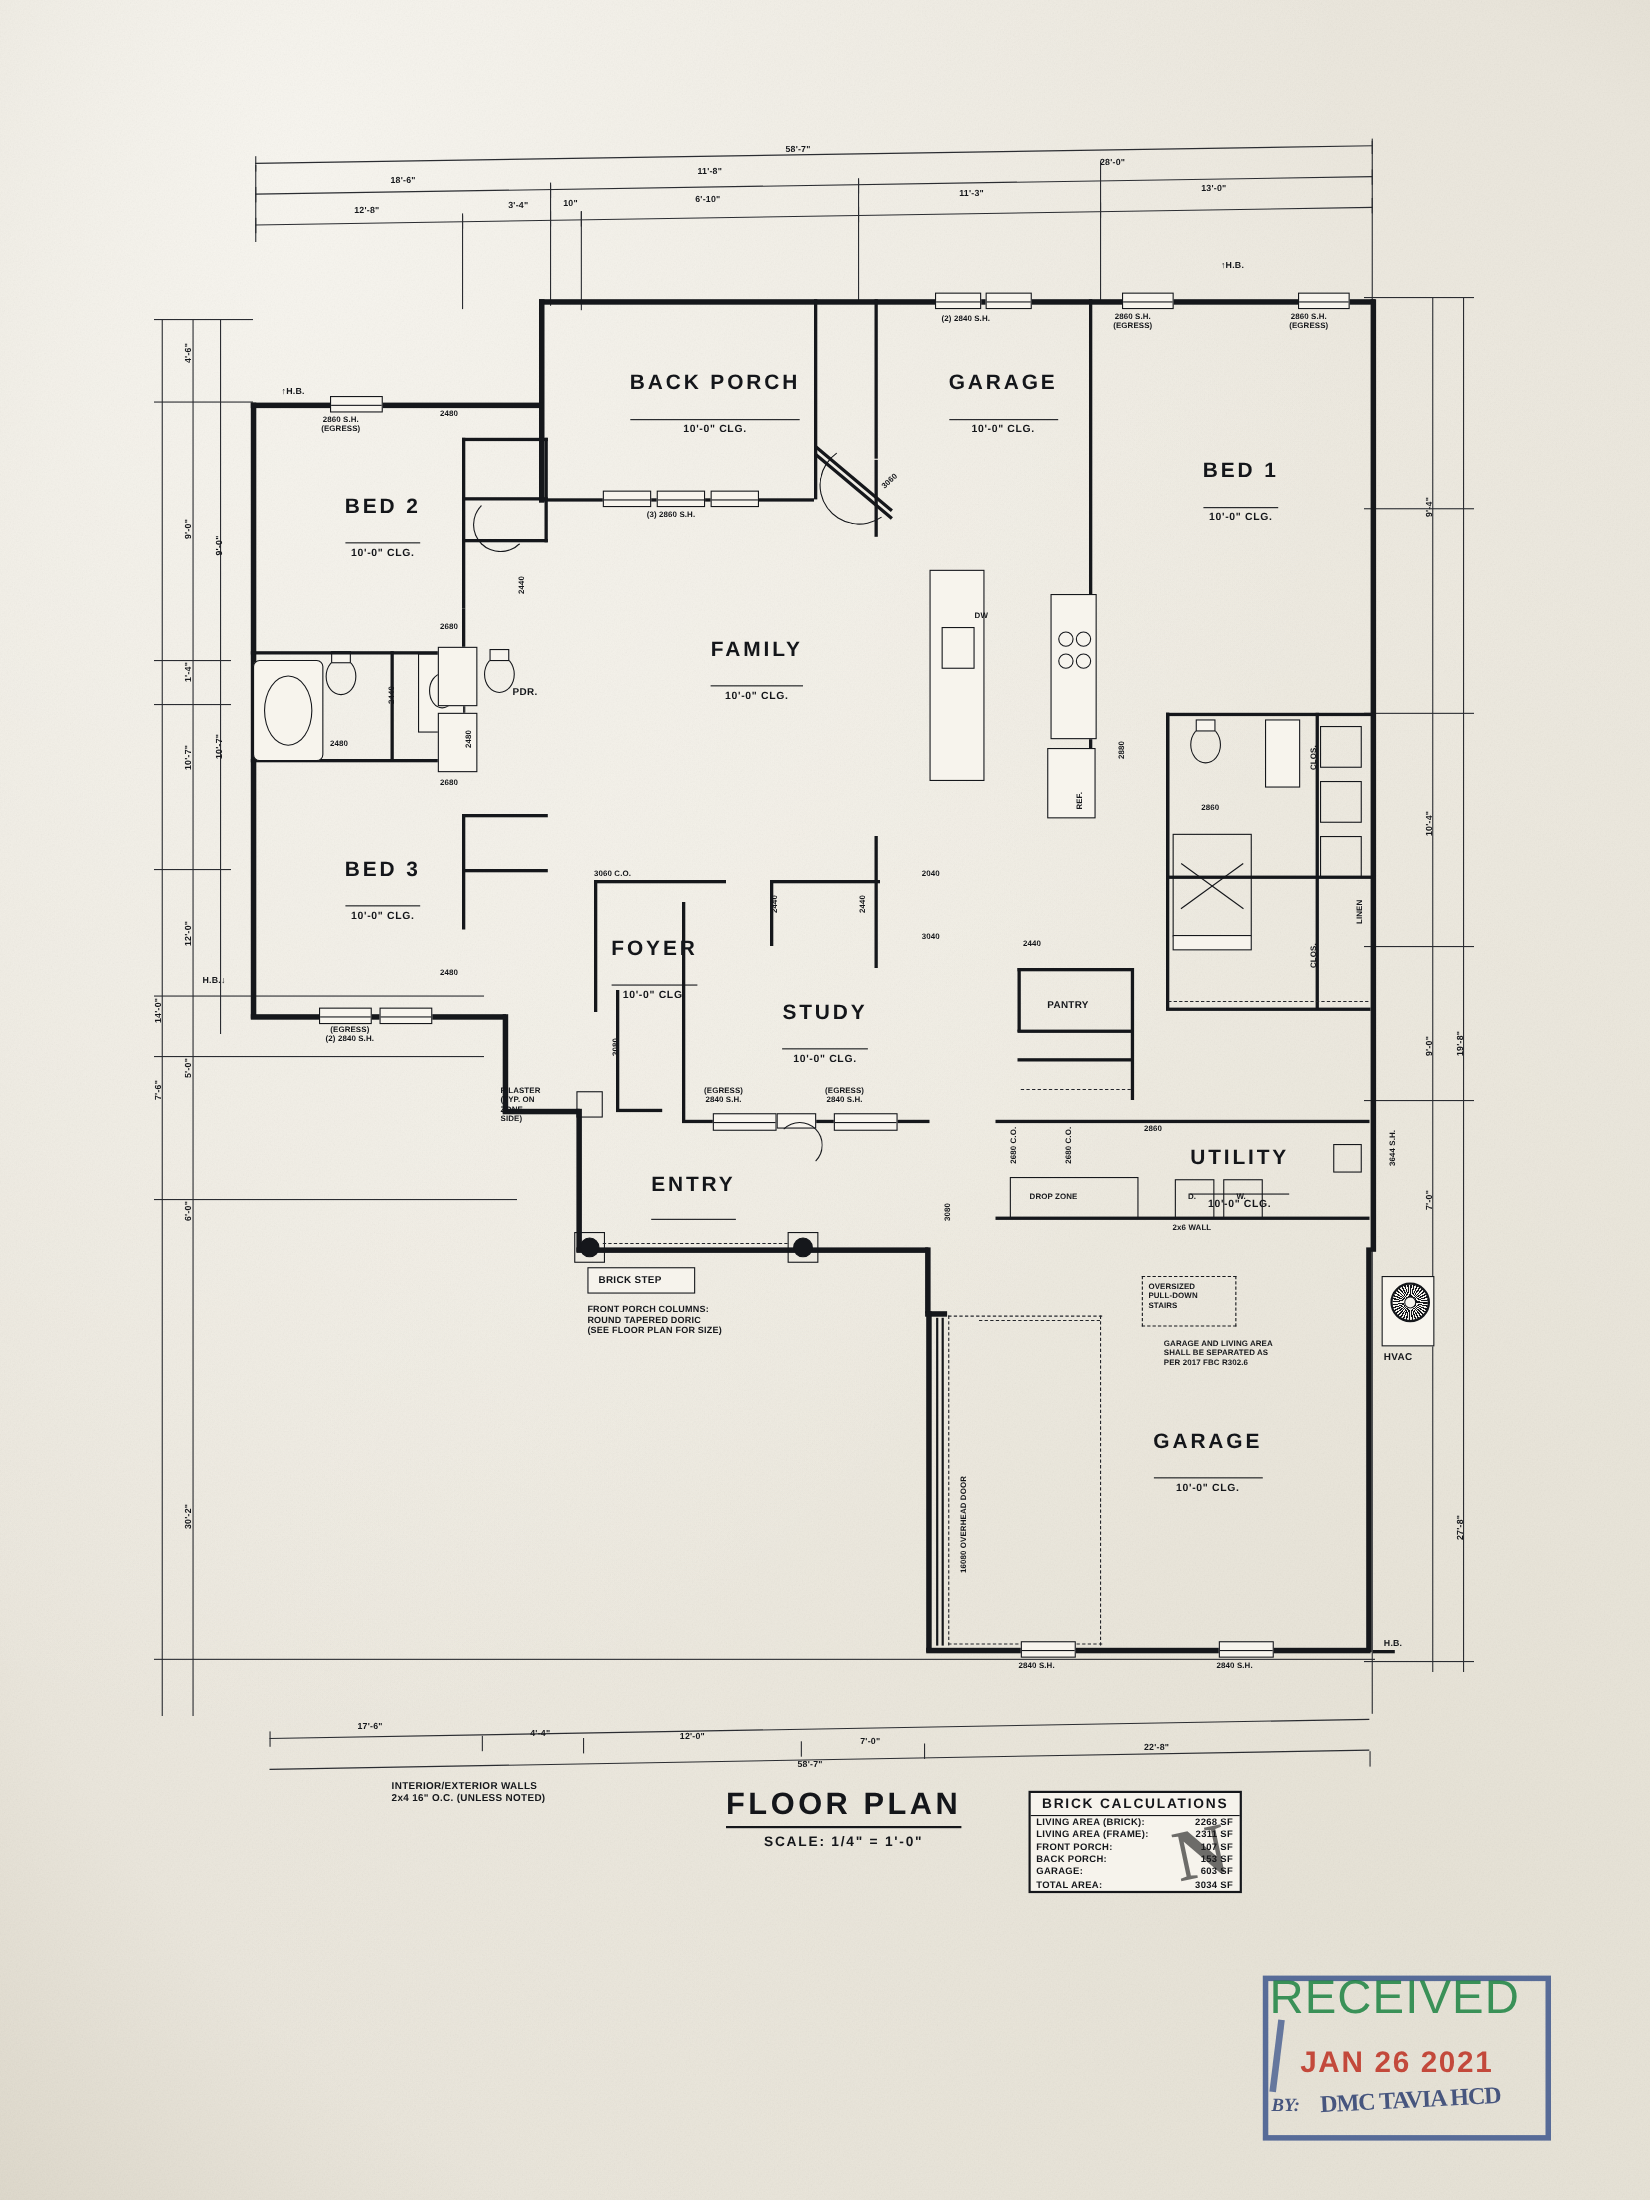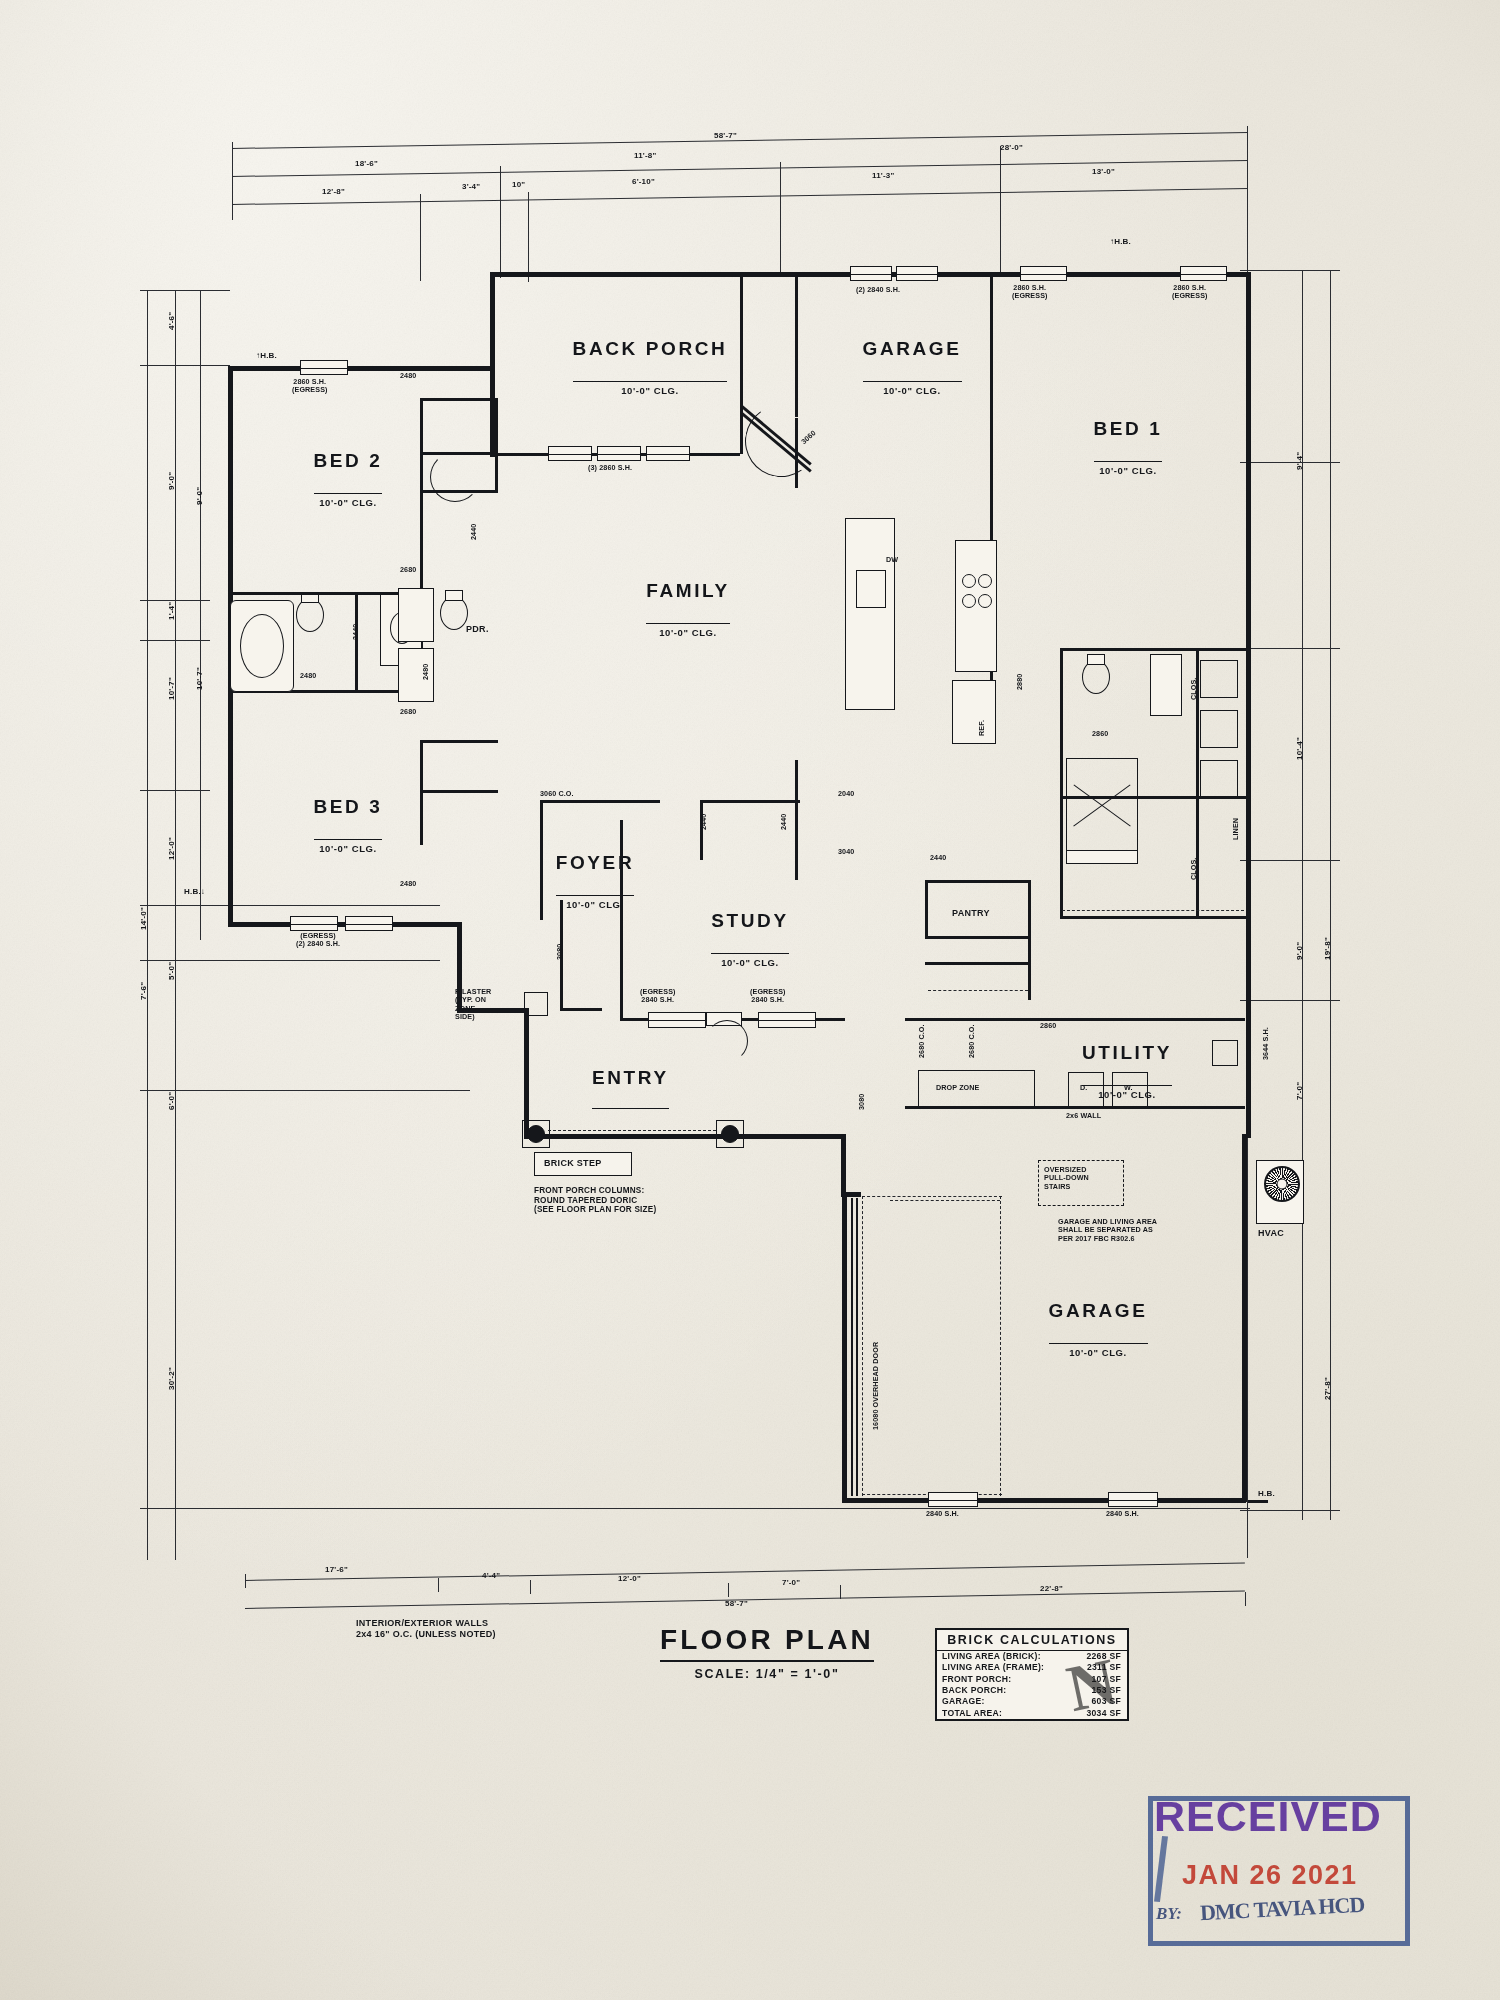--- a/index.html
+++ b/index.html
@@ -60,21 +60,21 @@
   #areacalc .hd{font-size:12.5px;letter-spacing:1.6px;font-weight:700;text-align:center;
                 border-bottom:1.6px solid #15171b;padding:3px 0 3px;}
   #areacalc table{border-collapse:collapse;width:100%;}
   #areacalc td{font-size:8.6px;letter-spacing:.3px;font-weight:700;padding:0 5px;line-height:1.32;}
   #areacalc td.num{text-align:right;padding-right:6px;}
 
   
   #stamp{position:absolute;width:262px;height:150px;}
   #stampbox{position:absolute;inset:0;border:5px solid #2f4a86;opacity:.78;}
   #stamprec{position:absolute;left:6px;top:-4px;font-size:43px;letter-spacing:1px;
-            font-weight:700;color:#4c1d95;opacity:.82;font-family:"Liberation Sans",sans-serif;}
+            font-weight:400;color:#15803d;opacity:.82;font-family:"Liberation Sans",sans-serif;}
   #stampdate{position:absolute;left:34px;top:64px;font-size:27px;letter-spacing:1.5px;
              font-weight:700;color:#c0392b;opacity:.9;}
   #stampby{position:absolute;left:8px;top:108px;font-size:17px;font-weight:700;
            color:#2c3e70;opacity:.85;font-family:"Liberation Serif",serif;font-style:italic;}
   #stampname{position:absolute;left:52px;top:100px;font-size:22px;font-weight:700;
              color:#2c3e70;opacity:.85;font-family:"Liberation Serif",serif;
              transform:rotate(-3deg);letter-spacing:-1px;}
   #stampslash{position:absolute;left:10px;top:40px;width:6px;height:66px;background:#2f4a86;
               opacity:.7;transform:rotate(7deg);}
 
@@ -338,21 +338,21 @@
     <div class="arc" style="left:430px;top:452px;width:48px;height:48px;"></div>
 
     <div class="wall2 h" style="left:228px;top:690px;width:200px;"></div>
     <div class="wall2 v" style="left:420px;top:553px;height:140px;"></div>
     <div class="wall2 h" style="left:420px;top:740px;width:78px;"></div>
     <div class="wall2 h" style="left:420px;top:790px;width:78px;"></div>
     <div class="wall2 v" style="left:420px;top:740px;height:105px;"></div>
   </div>
 
   <div>
-    <div class="roomblk" style="left:288px;top:796px;width:120px;">
+    <div class="roomblk" style="left:288px;top:780px;width:120px;">
       <div class="room">BED 3</div>
       <div class="clg">10'-0" CLG.</div>
     </div>
     <div class="win h" style="left:290px;top:916px;width:46px;height:13px;"></div>
     <div class="win h" style="left:345px;top:916px;width:46px;height:13px;"></div>
     <div class="t tiny ctr" style="left:296px;top:932px;">
       <span>(EGRESS)</span><br>
       <span>(2) 2840 S.H.</span>
     </div>
     <div class="t tiny" style="left:400px;top:880px;">2480</div>

